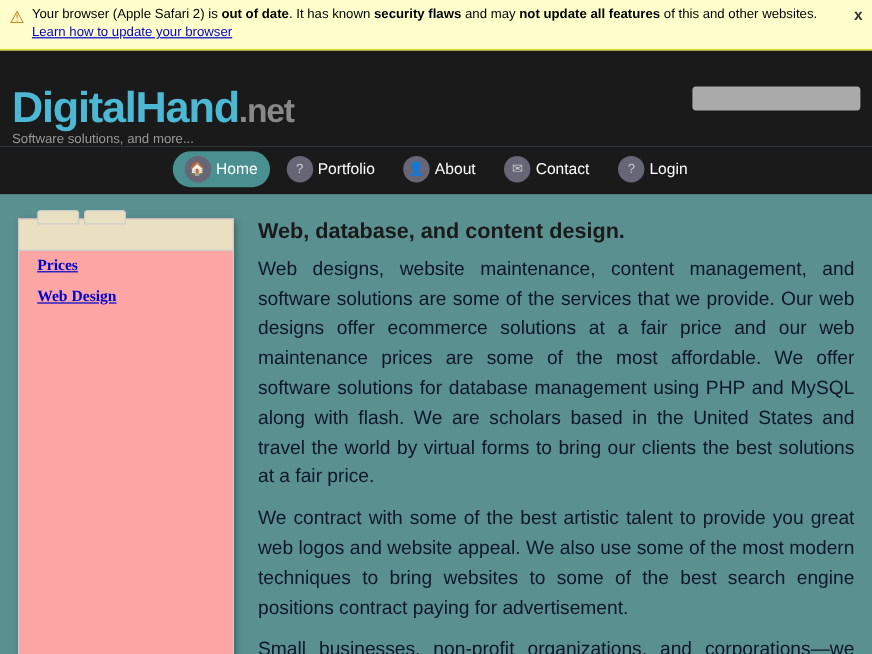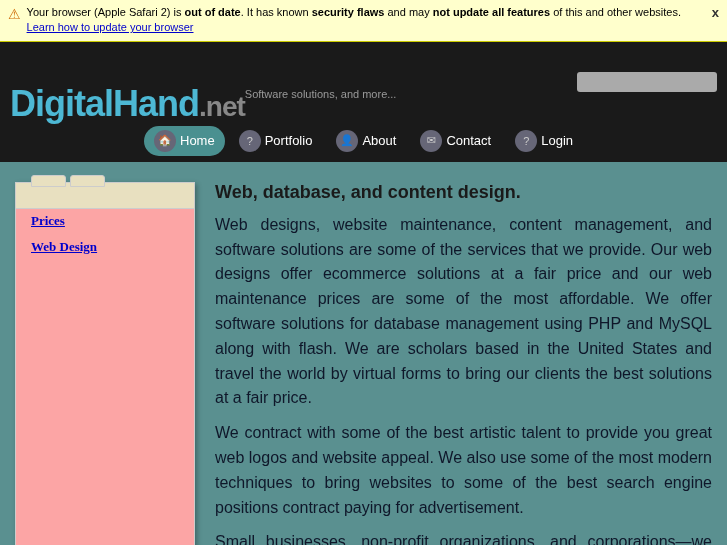--- a/index.html
+++ b/index.html
@@ -34,21 +34,21 @@
 
     
     #header {
       background: #1a1a1a;
       padding: 8px 10px 0 10px;
       display: flex;
       align-items: flex-end;
       justify-content: space-between;
       min-height: 80px;
     }
-    #logo-area { display: flex; }
+    #logo-area { display: flex; flex-direction: column; }
     #logo-title {
       font-size: 36px;
       font-weight: bold;
       color: #4db8d4;
       font-family: Arial, sans-serif;
       letter-spacing: -1px;
       line-height: 1;
     }
     #logo-title .net { color: #888; font-size: 28px; }
     #logo-subtitle { color: #999; font-size: 11px; margin-top: 2px; }

